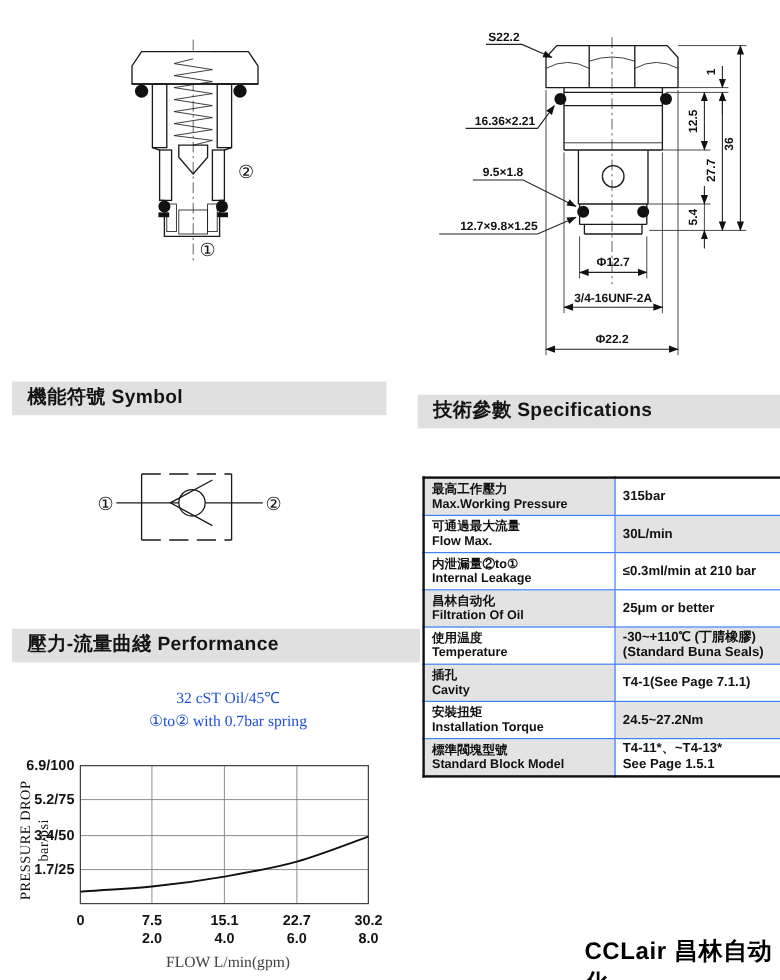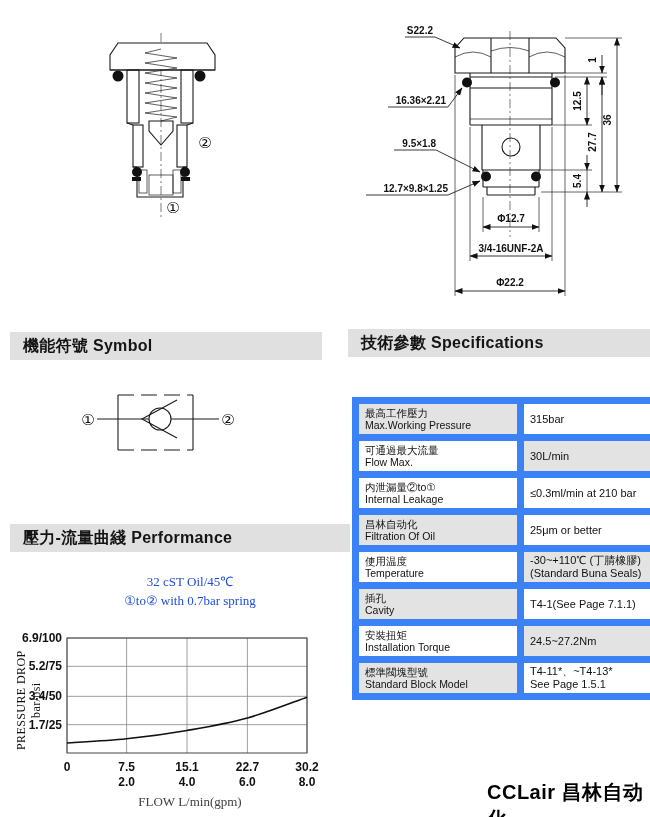--- a/index.html
+++ b/index.html
@@ -4,38 +4,38 @@
 <style>
   html,body{margin:0;padding:0;background:#fff;}
   .page{position:relative;width:650px;height:817px;background:#ffffff;overflow:hidden;
         font-family:"Liberation Sans",sans-serif;color:#111;}
   .abs{position:absolute;}
 
   
   .heading{position:absolute;height:28px;background:#e0e0e0;color:#141414;
            font-weight:bold;font-size:16px;line-height:28px;padding-left:13px;
            box-sizing:border-box;letter-spacing:.3px;}
-  #h-symbol{left:10px;top:332px;width:312px;}
+  #h-symbol{left:10px;top:318px;width:312px;}
   #h-specs{left:348px;top:329px;width:324px;}
   #h-perf{left:10px;top:524px;width:340px;}
 
   
   .ln{stroke:#1a1a1a;stroke-width:1.1;fill:none;}
   .lnt{stroke:#1a1a1a;stroke-width:.7;fill:none;}
   .ext{stroke:#333;stroke-width:.75;fill:none;}
   .dim{stroke:#222;stroke-width:.9;fill:none;}
   .cl{stroke:#444;stroke-width:.7;stroke-dasharray:9 3 2 3;fill:none;}
   .dimtxt{font:bold 10px "Liberation Sans",sans-serif;fill:#111;}
   .porttxt{font:15px "DejaVu Sans",sans-serif;fill:#111;}
 
   
   #spec-table{position:absolute;left:352px;top:397px;width:288px;
               border-collapse:collapse;table-layout:fixed;border:2px solid #111;}
-  #spec-table td{border:7px solid #3b82f6;vertical-align:middle;padding:1px 6px;height:28px;
-                 font-size:10.5px;font-weight:normal;line-height:1.18;}
+  #spec-table td{border:1px solid #3b82f6;vertical-align:middle;padding:1px 6px;height:28px;
+                 font-size:10.5px;font-weight:bold;line-height:1.18;}
   #spec-table td.spec-key{width:146px;}
   #spec-table td.spec-val{width:142px;font-size:11px;}
   #spec-table tr.shade-left td:first-child{background:#e3e3e3;}
   #spec-table tr.shade-right td:last-child{background:#e3e3e3;}
 
   
   #chart{position:absolute;left:10px;top:556px;width:340px;height:260px;}
   .chart-title{position:absolute;left:20px;width:320px;text-align:center;
                font:13px "Liberation Serif",serif;color:#1d4ed8;}
   #chart-title1{top:16px;}

